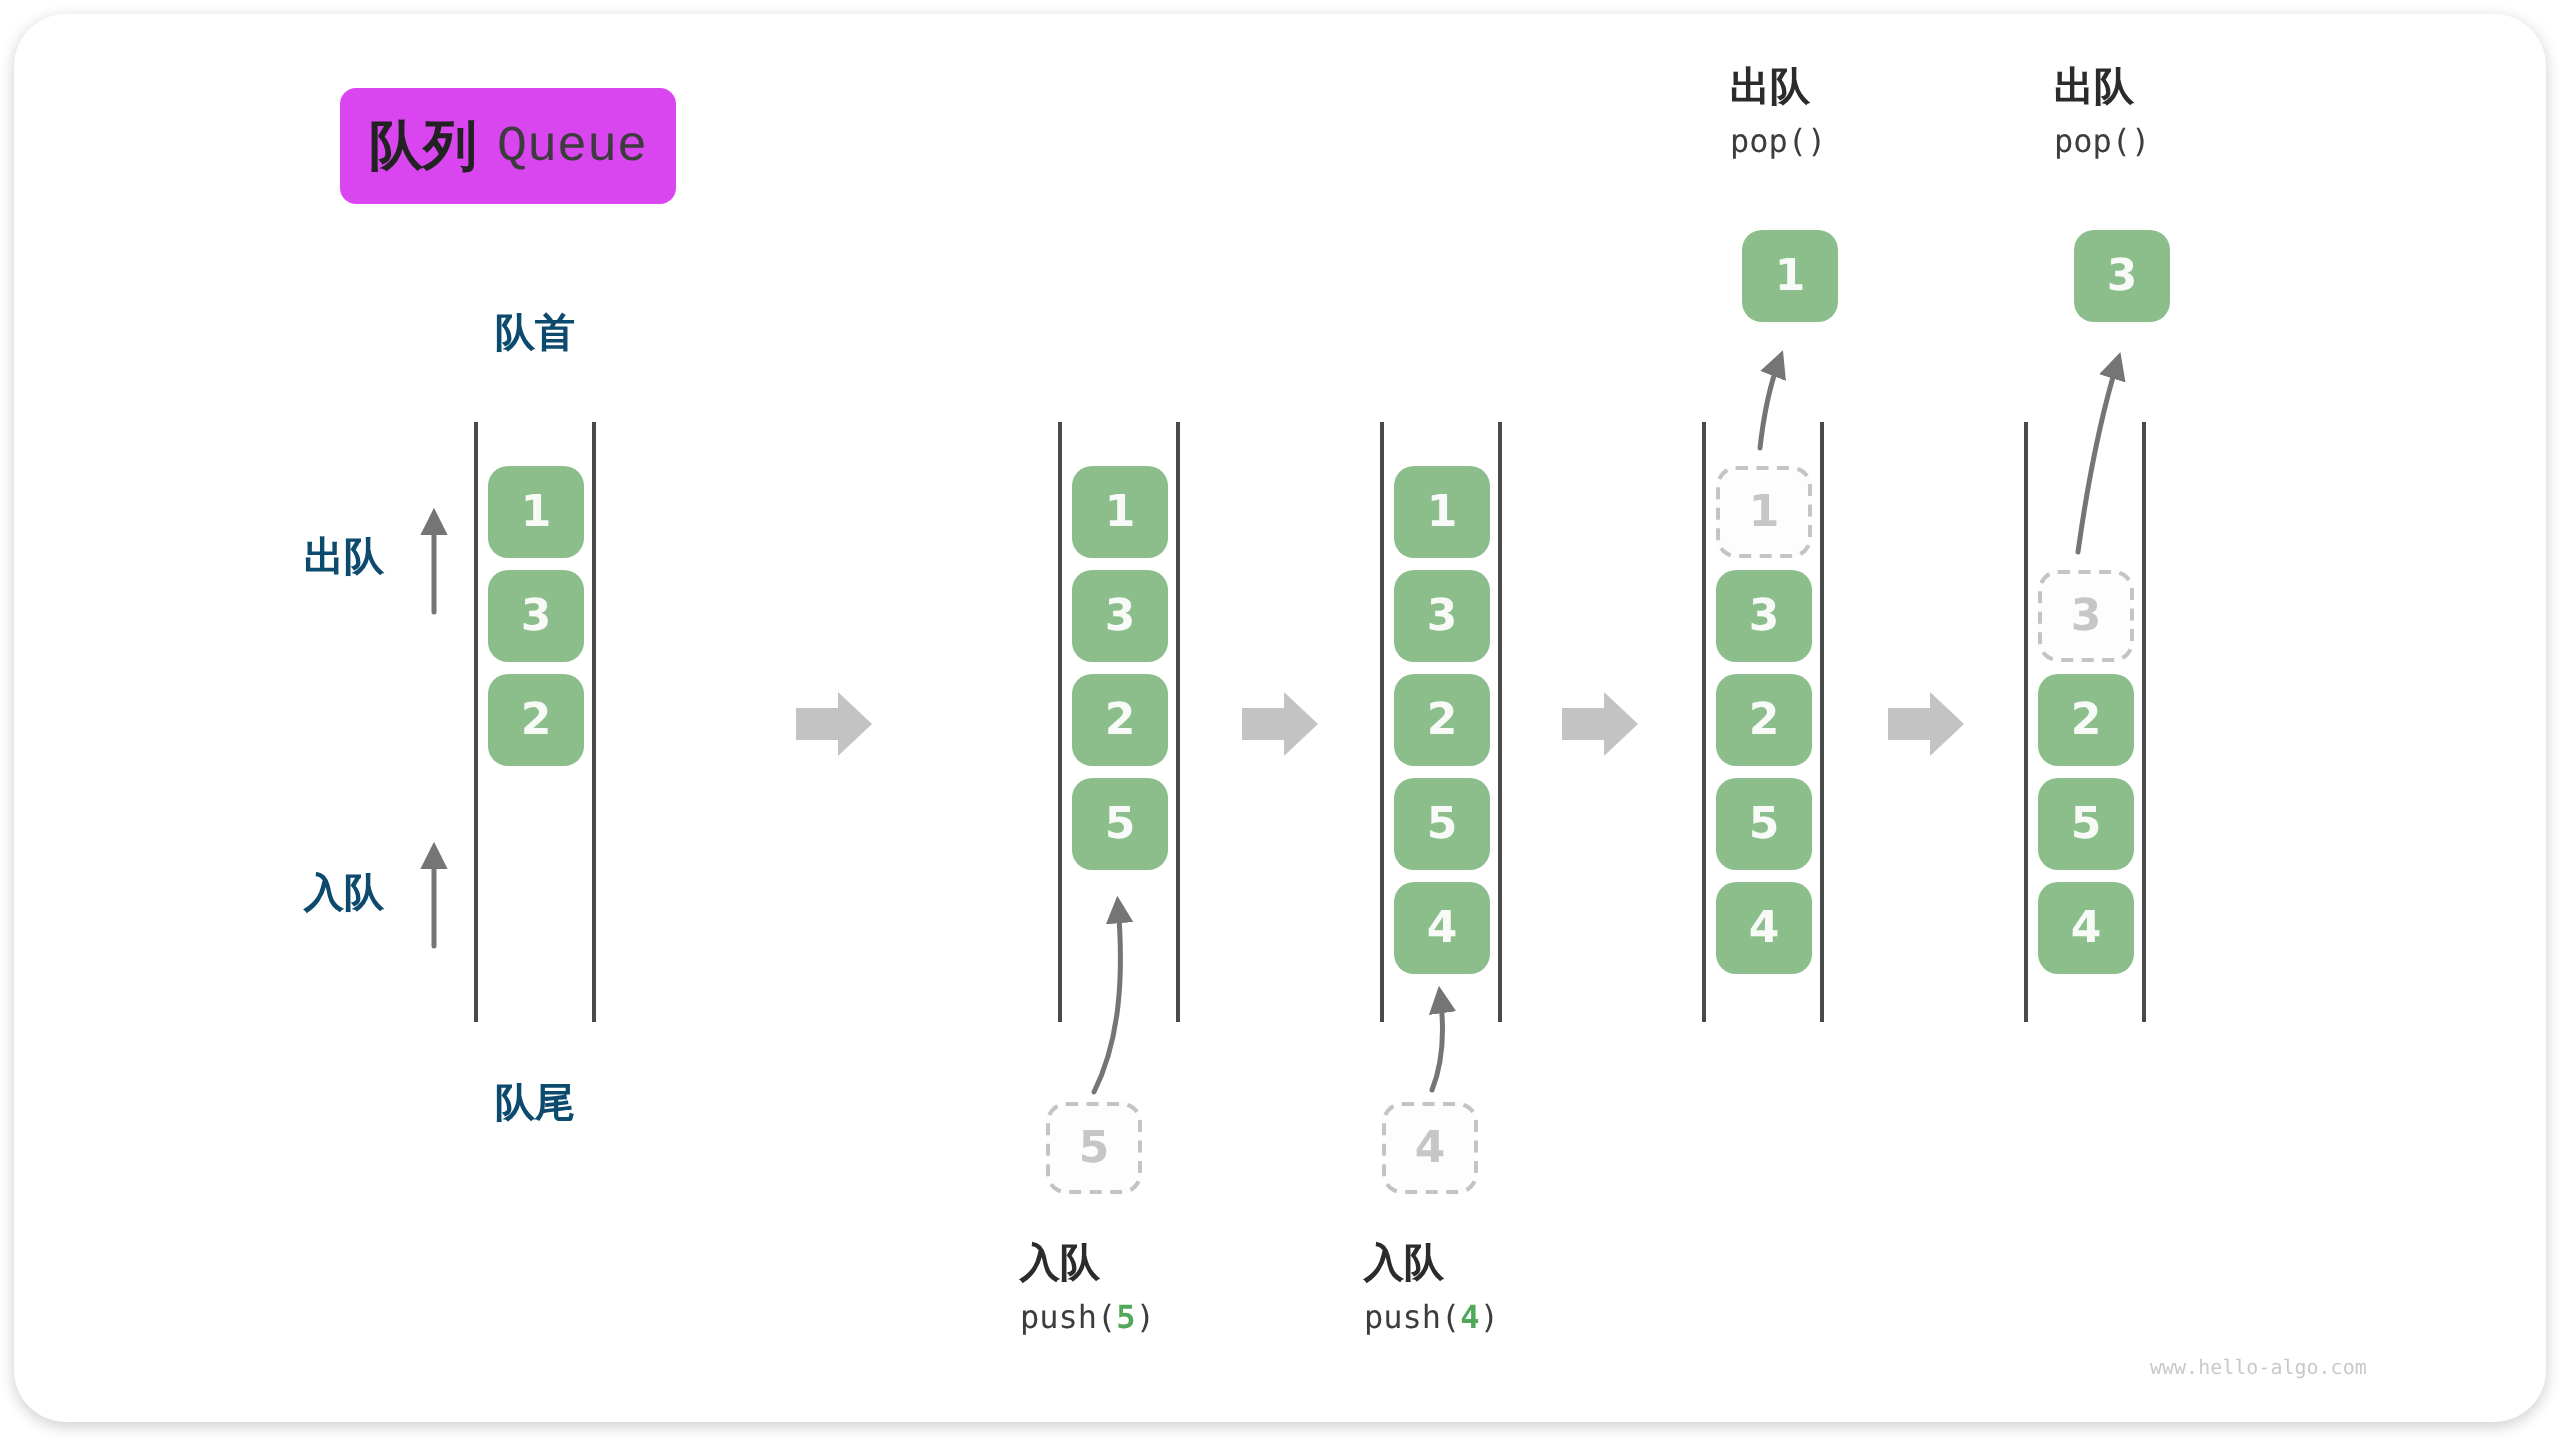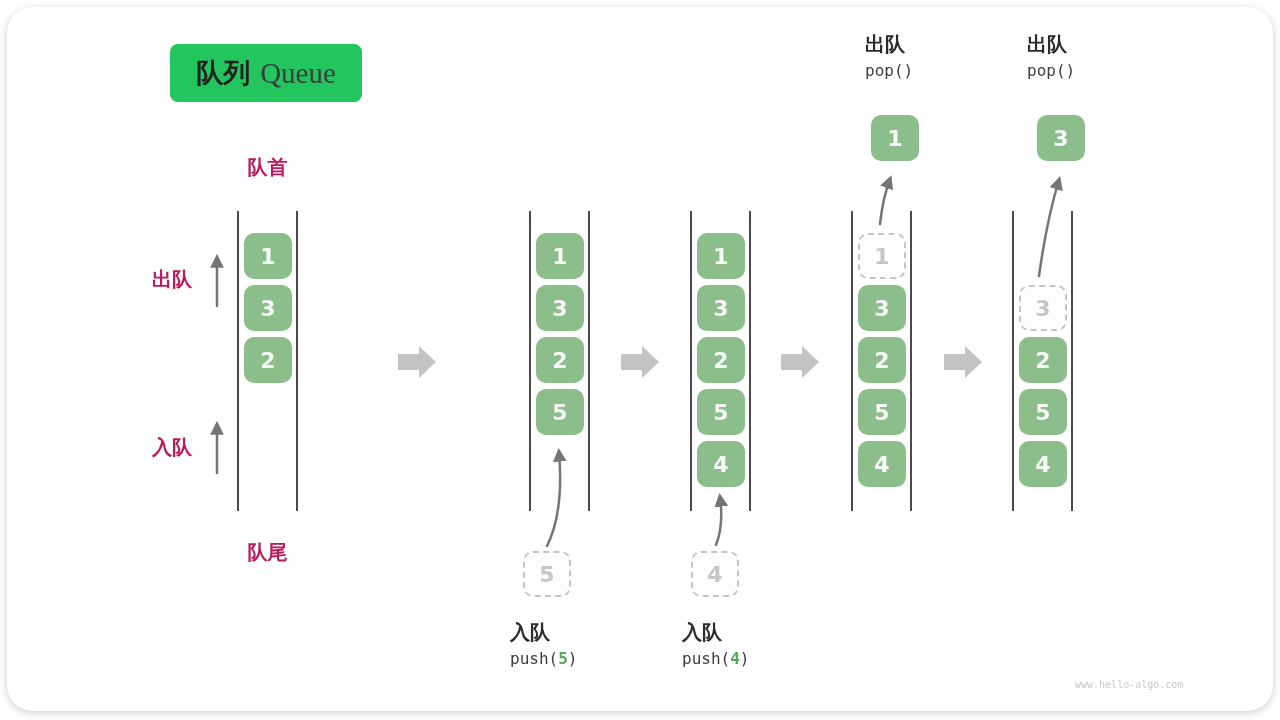--- a/index.html
+++ b/index.html
@@ -8,28 +8,28 @@
     font-family:"Liberation Sans",sans-serif;
   }
   .card{
     position:absolute;left:7px;top:7px;right:7px;bottom:9px;
     background:#ffffff;border-radius:26px;
     box-shadow:0 2px 8px rgba(0,0,0,0.20);
   }
   .abs{position:absolute;}
   
   .title-box{
-    position:absolute;left:170px;top:44px;width:192px;height:58px;
-    background:#22c55e;border-radius:8px;
+    position:absolute;left:170px;top:44px;width:168px;height:58px;
+    background:#d946ef;border-radius:8px;
     display:flex;align-items:center;justify-content:center;gap:10px;
   }
   .title-zh{font-size:27px;font-weight:bold;color:#222222;}
-  .title-en{font-family:Liberation Serif, serif;font-size:29px;color:#3c3c3c;}
+  .title-en{font-family:Liberation Mono, monospace;font-size:25px;color:#3c3c3c;}
   
-  .zh-label{font-size:20px;font-weight:bold;color:#be185d;line-height:1;}
+  .zh-label{font-size:20px;font-weight:bold;color:#0c4a6e;line-height:1;}
   .lbl-front{left:237px;top:157px;width:61px;text-align:center;}
   .lbl-rear{left:237px;top:542px;width:61px;text-align:center;}
   .lbl-dequeue{left:152px;top:269px;}
   .lbl-enqueue{left:152px;top:437px;}
   
   .queue{
     position:absolute;top:211px;height:300px;width:61px;
     border-left:2px solid #4a4a4a;border-right:2px solid #4a4a4a;
     box-sizing:border-box;
   }

